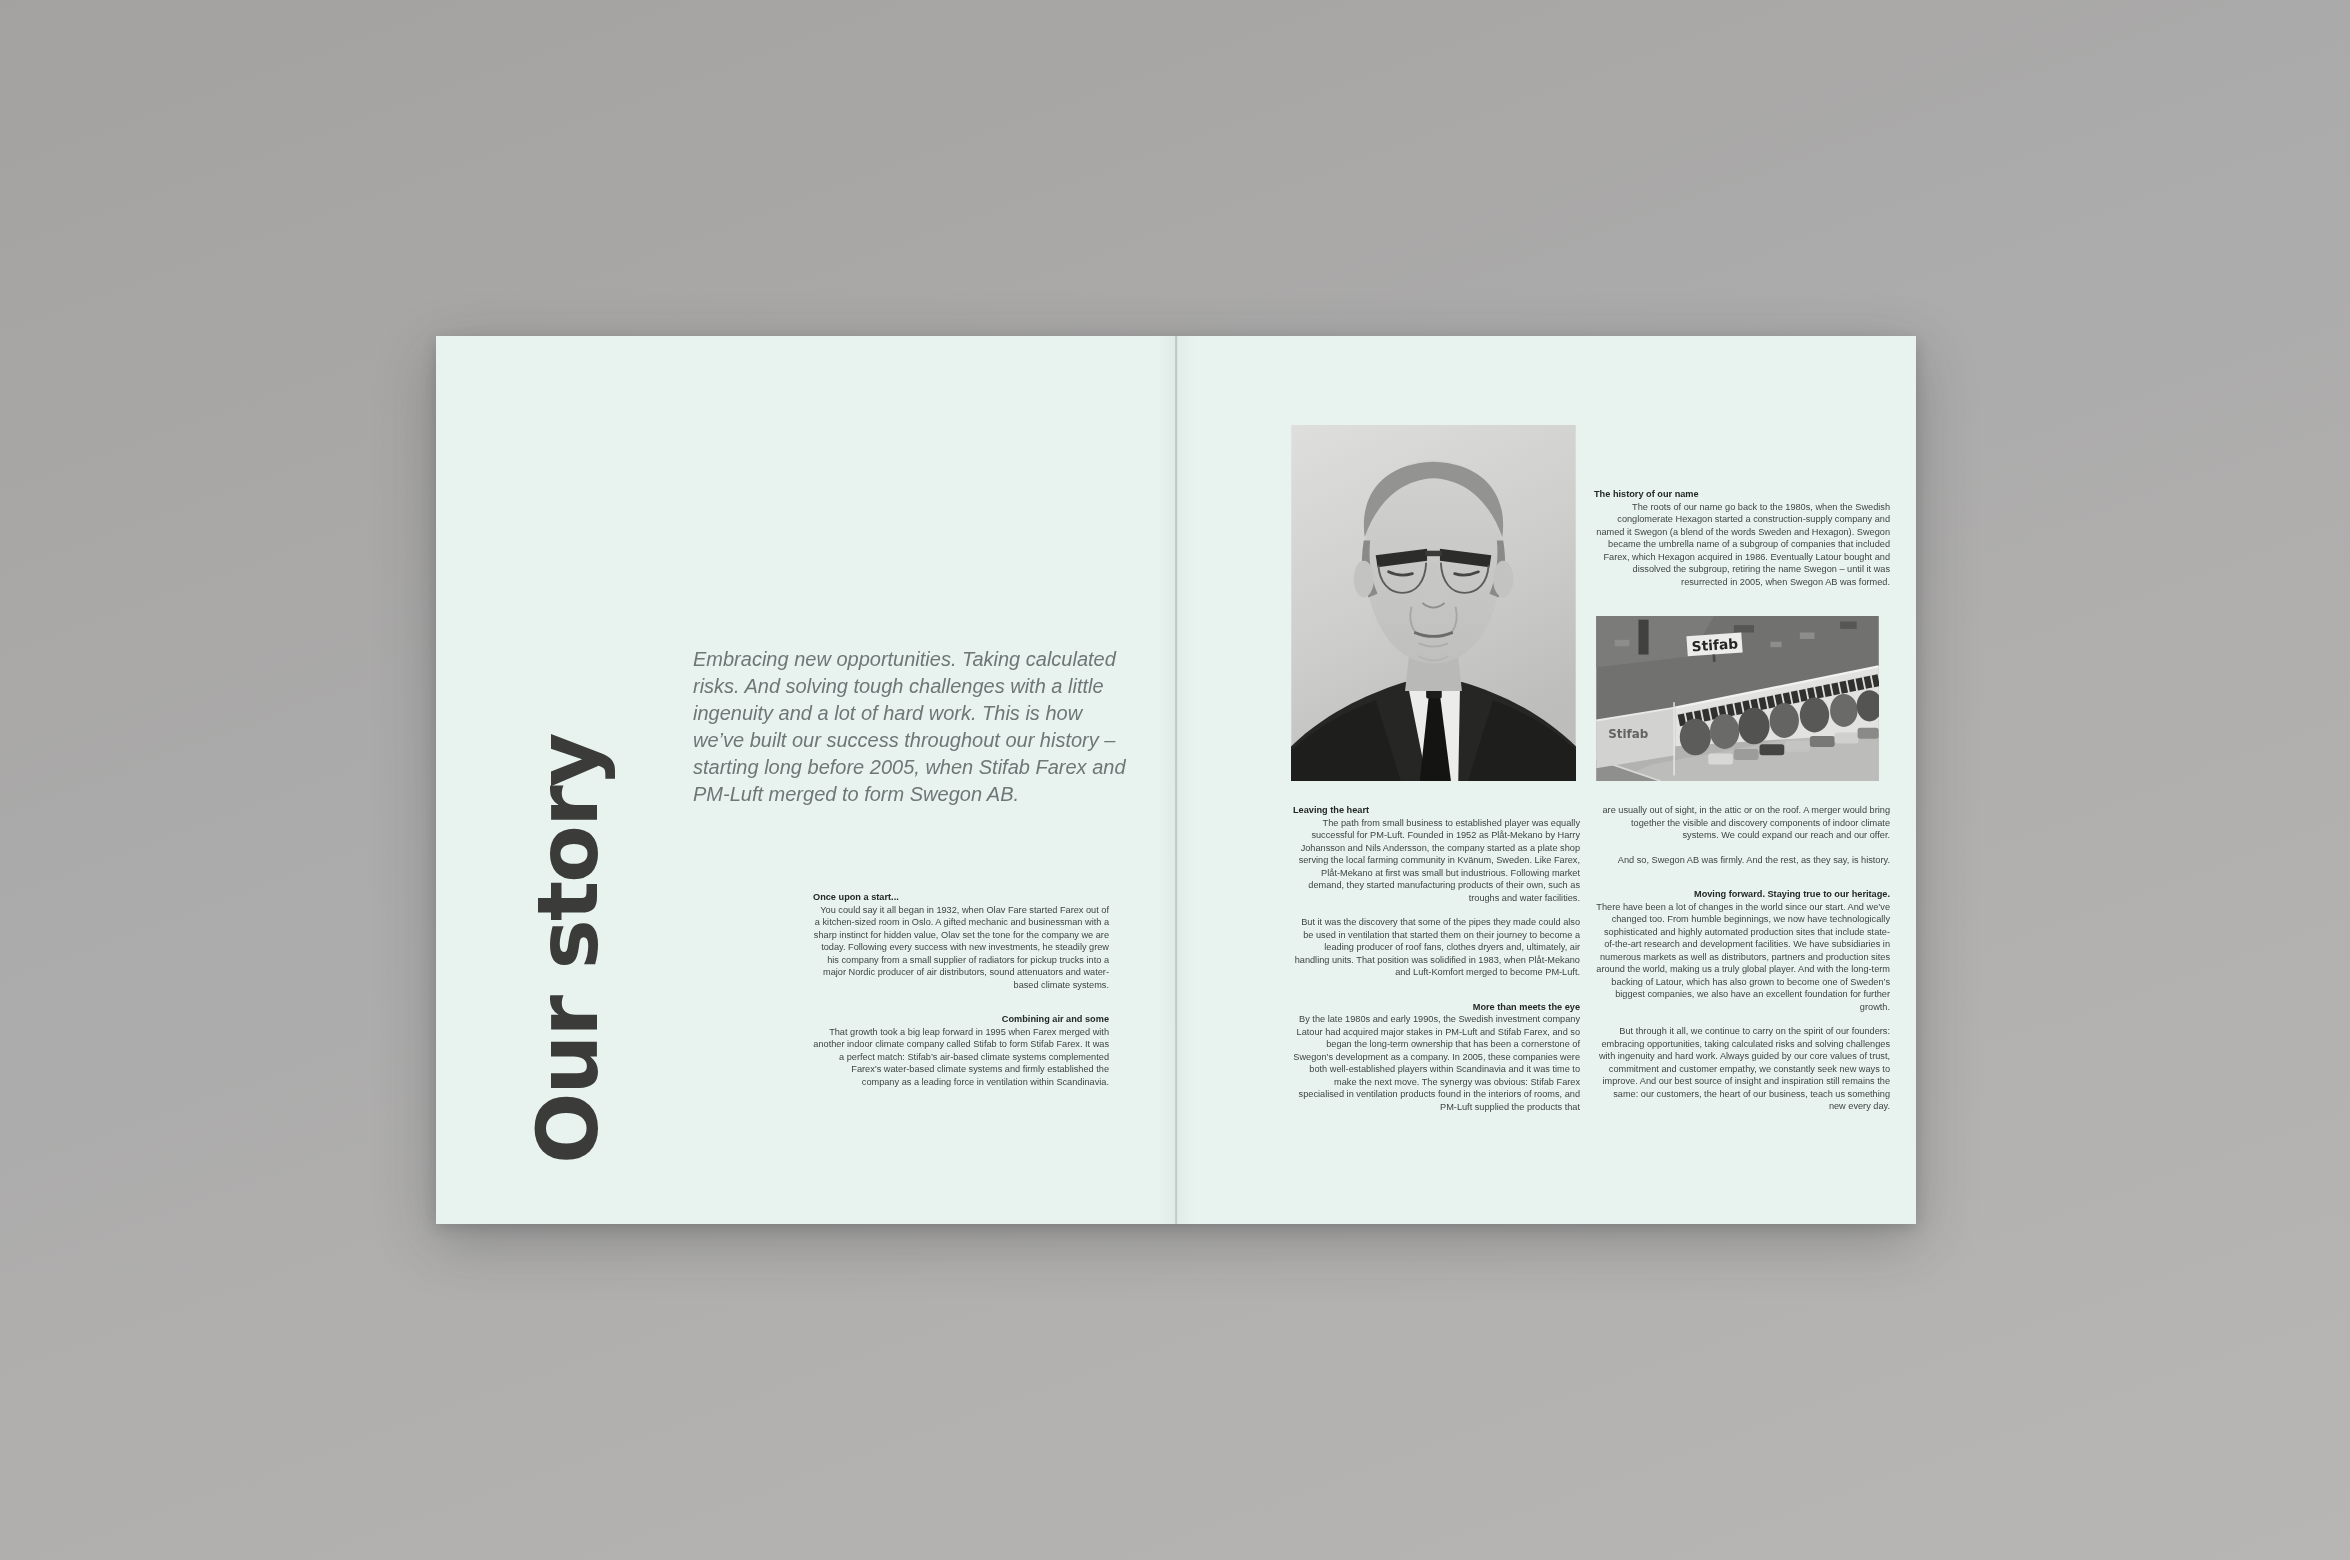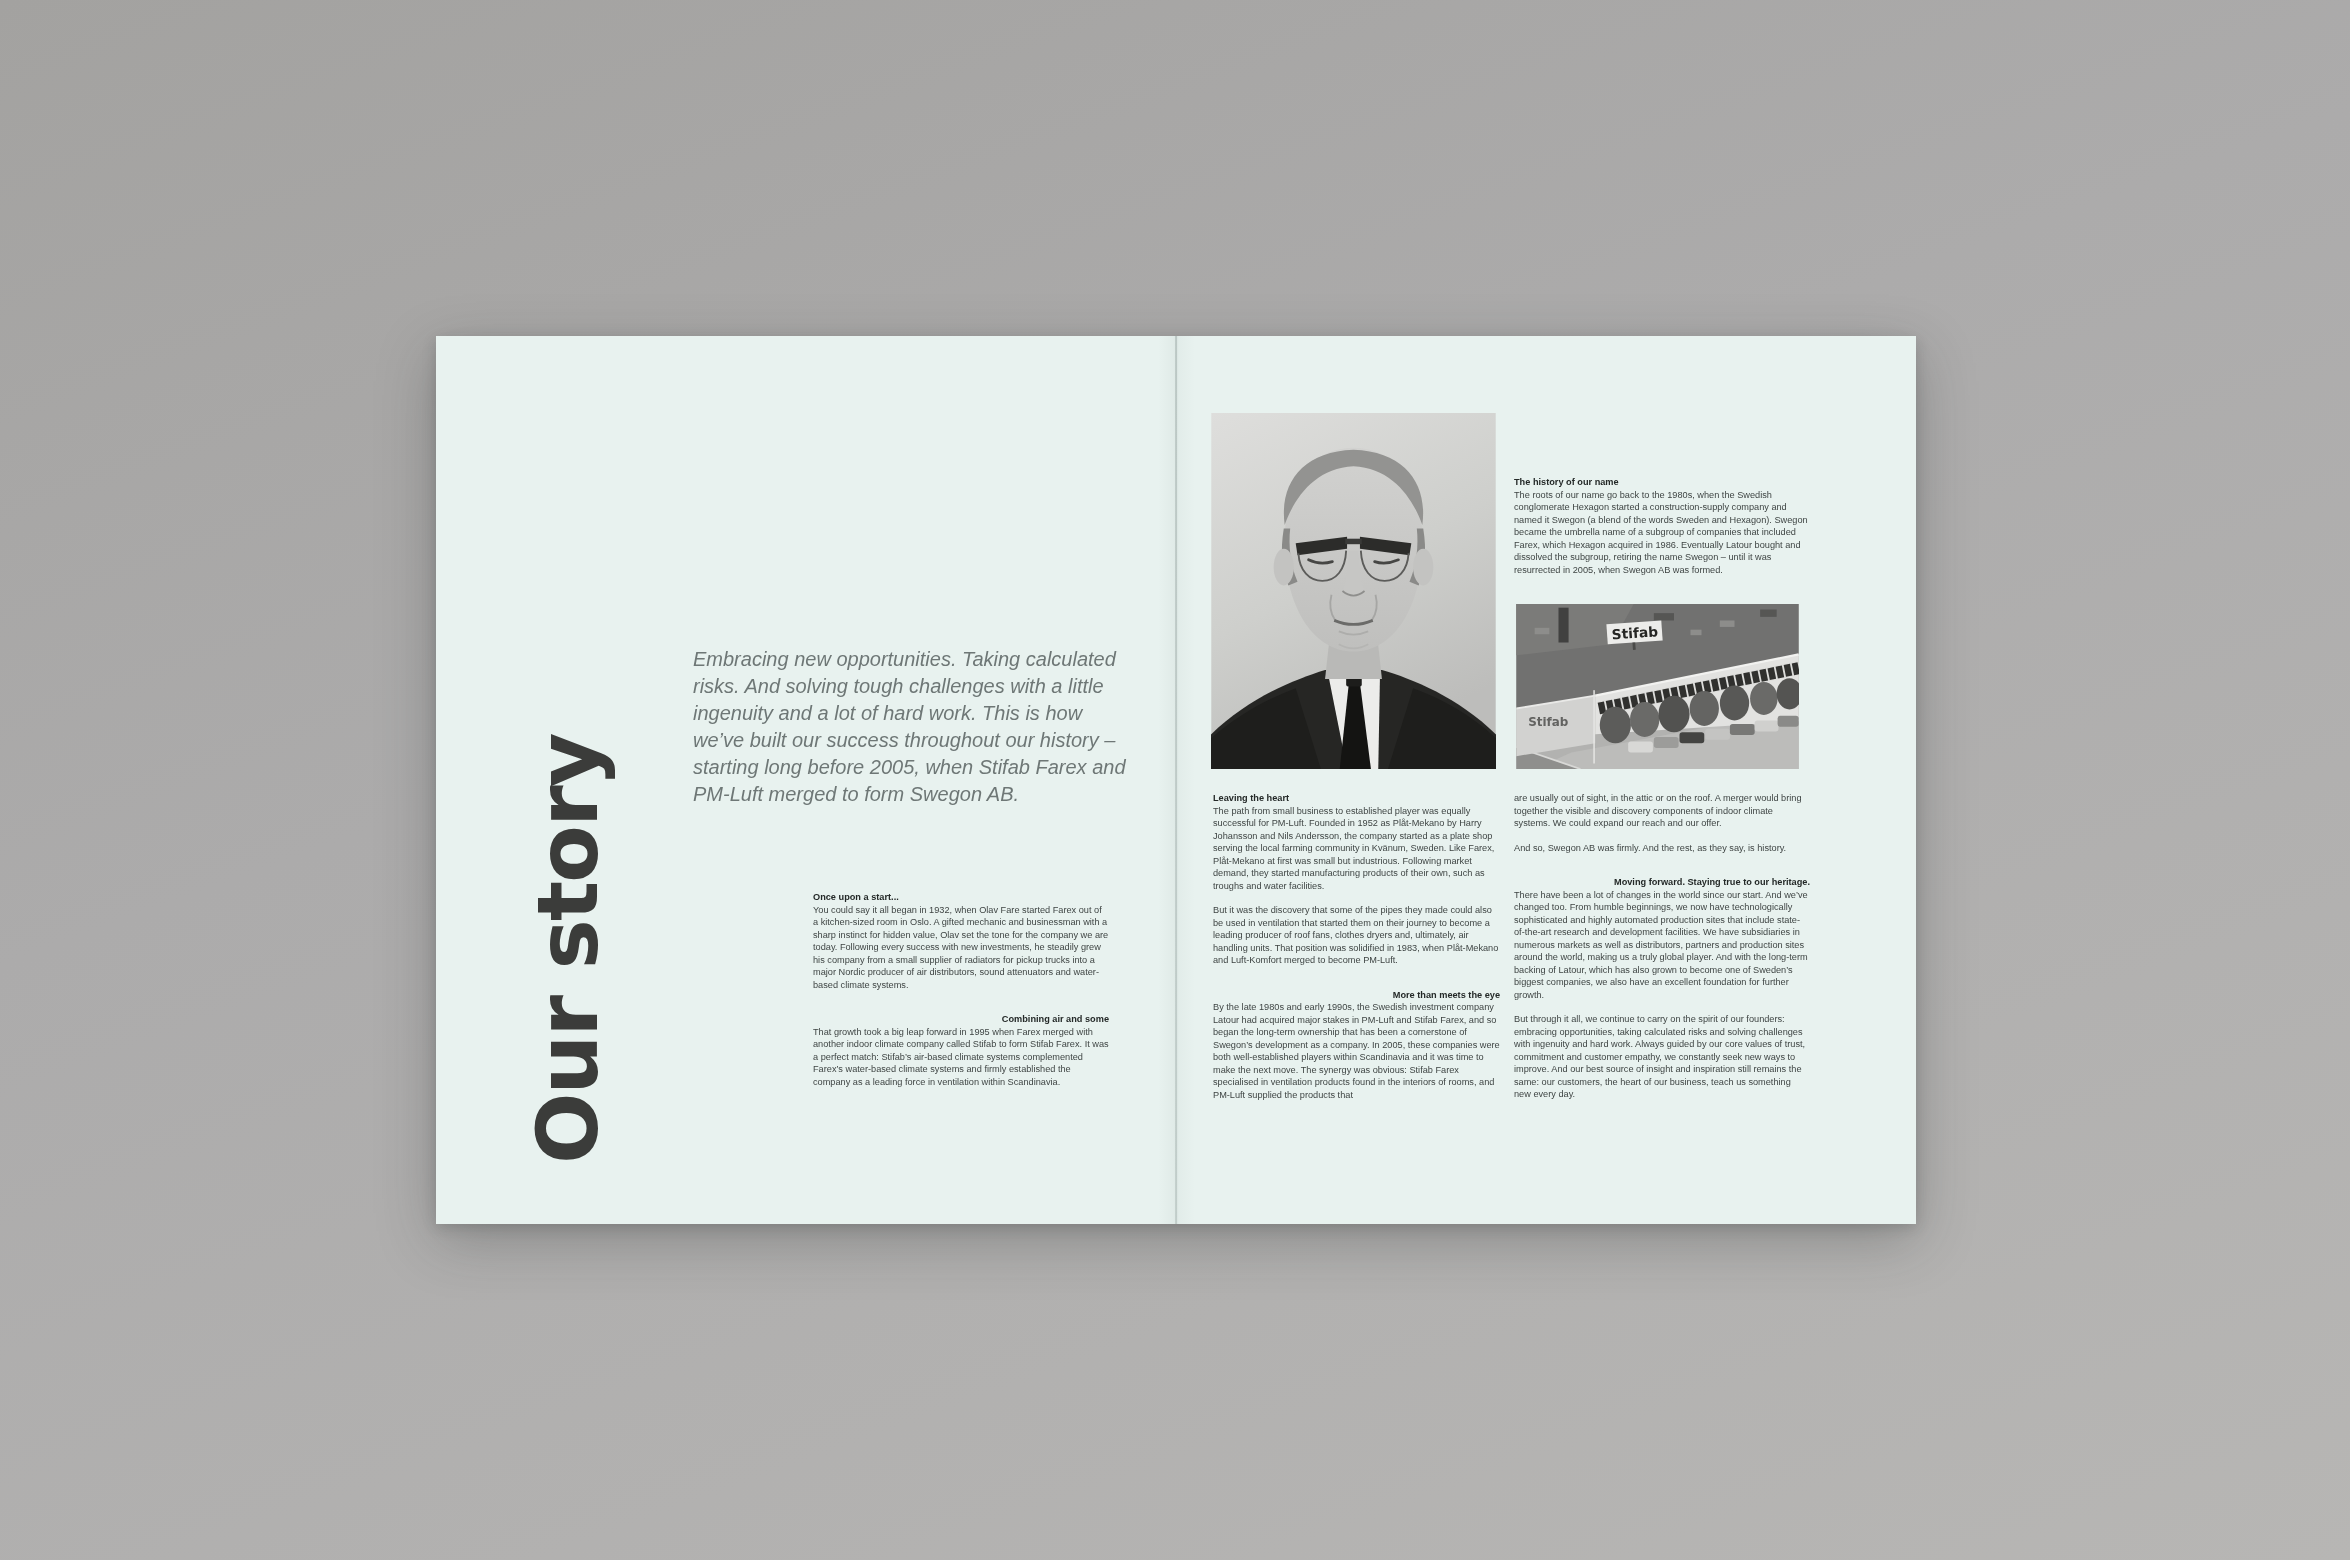--- a/index.html
+++ b/index.html
@@ -4,36 +4,36 @@
 <style>
   html,body{margin:0;padding:0;width:2351px;height:1560px;overflow:hidden;}
   body{font-family:"Liberation Sans","DejaVu Sans",sans-serif;}
   .stage{position:relative;width:2351px;height:1560px;
          background:linear-gradient(160deg,#a3a2a0 0%,#acabab 40%,#b7b6b4 100%);}
   .spread{position:absolute;left:436px;top:336px;width:1480px;height:888px;
           background:#e8f2ef;
           box-shadow:0 16.5px 55px rgba(35,40,38,.28),0 3.7px 13px rgba(35,40,38,.18);}
   .page{position:absolute;top:0;width:740px;height:888px;}
   .page-left{left:0;}
-  .page-right{left:700px;}
+  .page-right{left:780px;margin-top:12px;}
   .fold{position:absolute;left:739px;top:0;width:1.8px;height:888px;
         background:linear-gradient(180deg,#c9d4d1,#cfdad7);}
   .fold::before{content:'';position:absolute;left:-17.4px;top:0;width:37px;height:100%;
         background:linear-gradient(90deg,rgba(80,100,95,0) 0%,rgba(80,100,95,.05) 44%,
         rgba(80,100,95,.11) 50%,rgba(80,100,95,.04) 56%,rgba(80,100,95,0) 100%);}
   
   .vtitle{position:absolute;left:68px;top:316px;height:512px;margin:0;
           writing-mode:vertical-rl;transform:rotate(180deg);
           font-family:"DejaVu Sans",sans-serif;font-weight:700;
           font-size:84px;line-height:129px;letter-spacing:-1.8px;color:#3b3c3a;}
   .intro{position:absolute;left:257px;top:310px;width:433px;margin:0;
          font-size:20px;line-height:27px;color:#6e7776;font-style:italic;}
   .body-col{font-size:9.2px;line-height:12.5px;color:#3f4544;}
   .body-col h3{margin:0;font-size:9.2px;line-height:12.5px;font-weight:bold;color:#24292 8;color:#242928;}
-  .body-col p{margin:0;}
+  .body-col p{margin:0;text-align:right;}
   .para-gap{margin-top:12px !important;}
   .gap-above{margin-top:22px !important;text-align:right;}
   .left-col{position:absolute;left:377px;top:555px;width:296px;}
   
   .portrait{position:absolute;left:75px;top:77px;width:285px;height:356px;margin:0;}
   .factory{position:absolute;left:380px;top:268px;width:283px;height:165px;margin:0;}
   .portrait svg,.factory svg{display:block;width:100%;height:100%;}
   .name-history{position:absolute;left:378px;top:140px;width:296px;}
   .rcol1{position:absolute;left:77px;top:456px;width:287px;}
   .rcol2{position:absolute;left:378px;top:456px;width:296px;}

